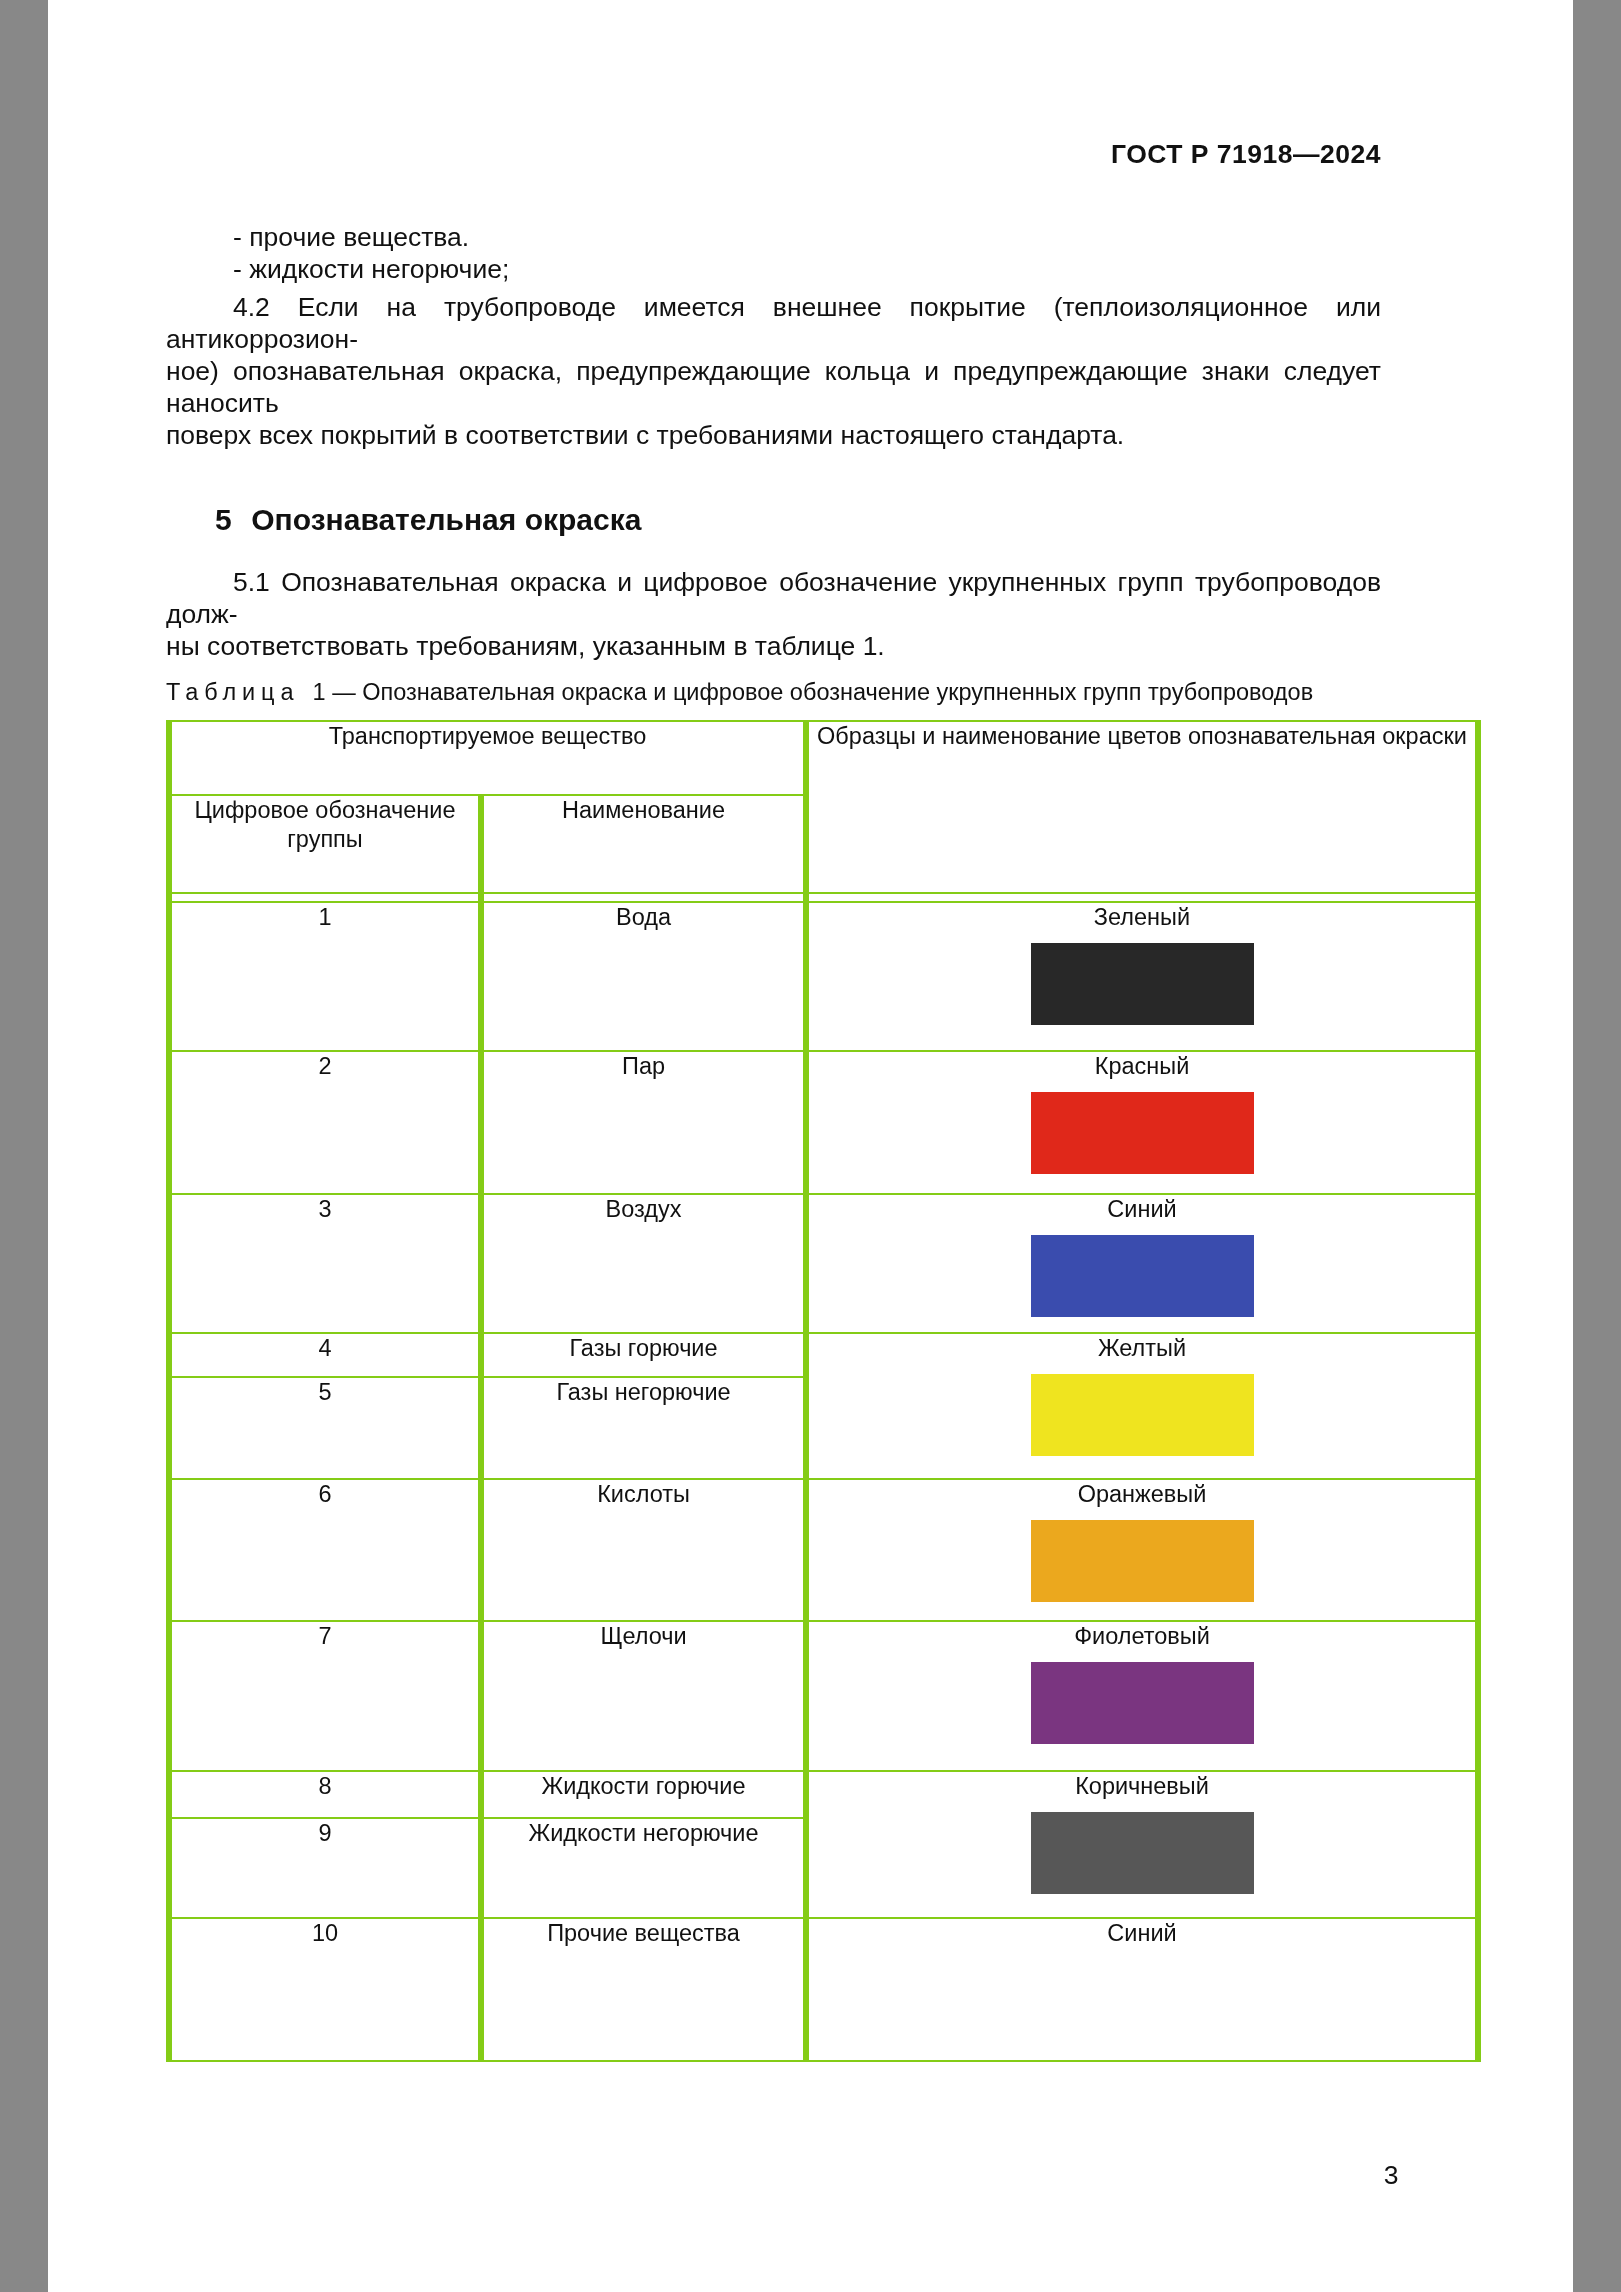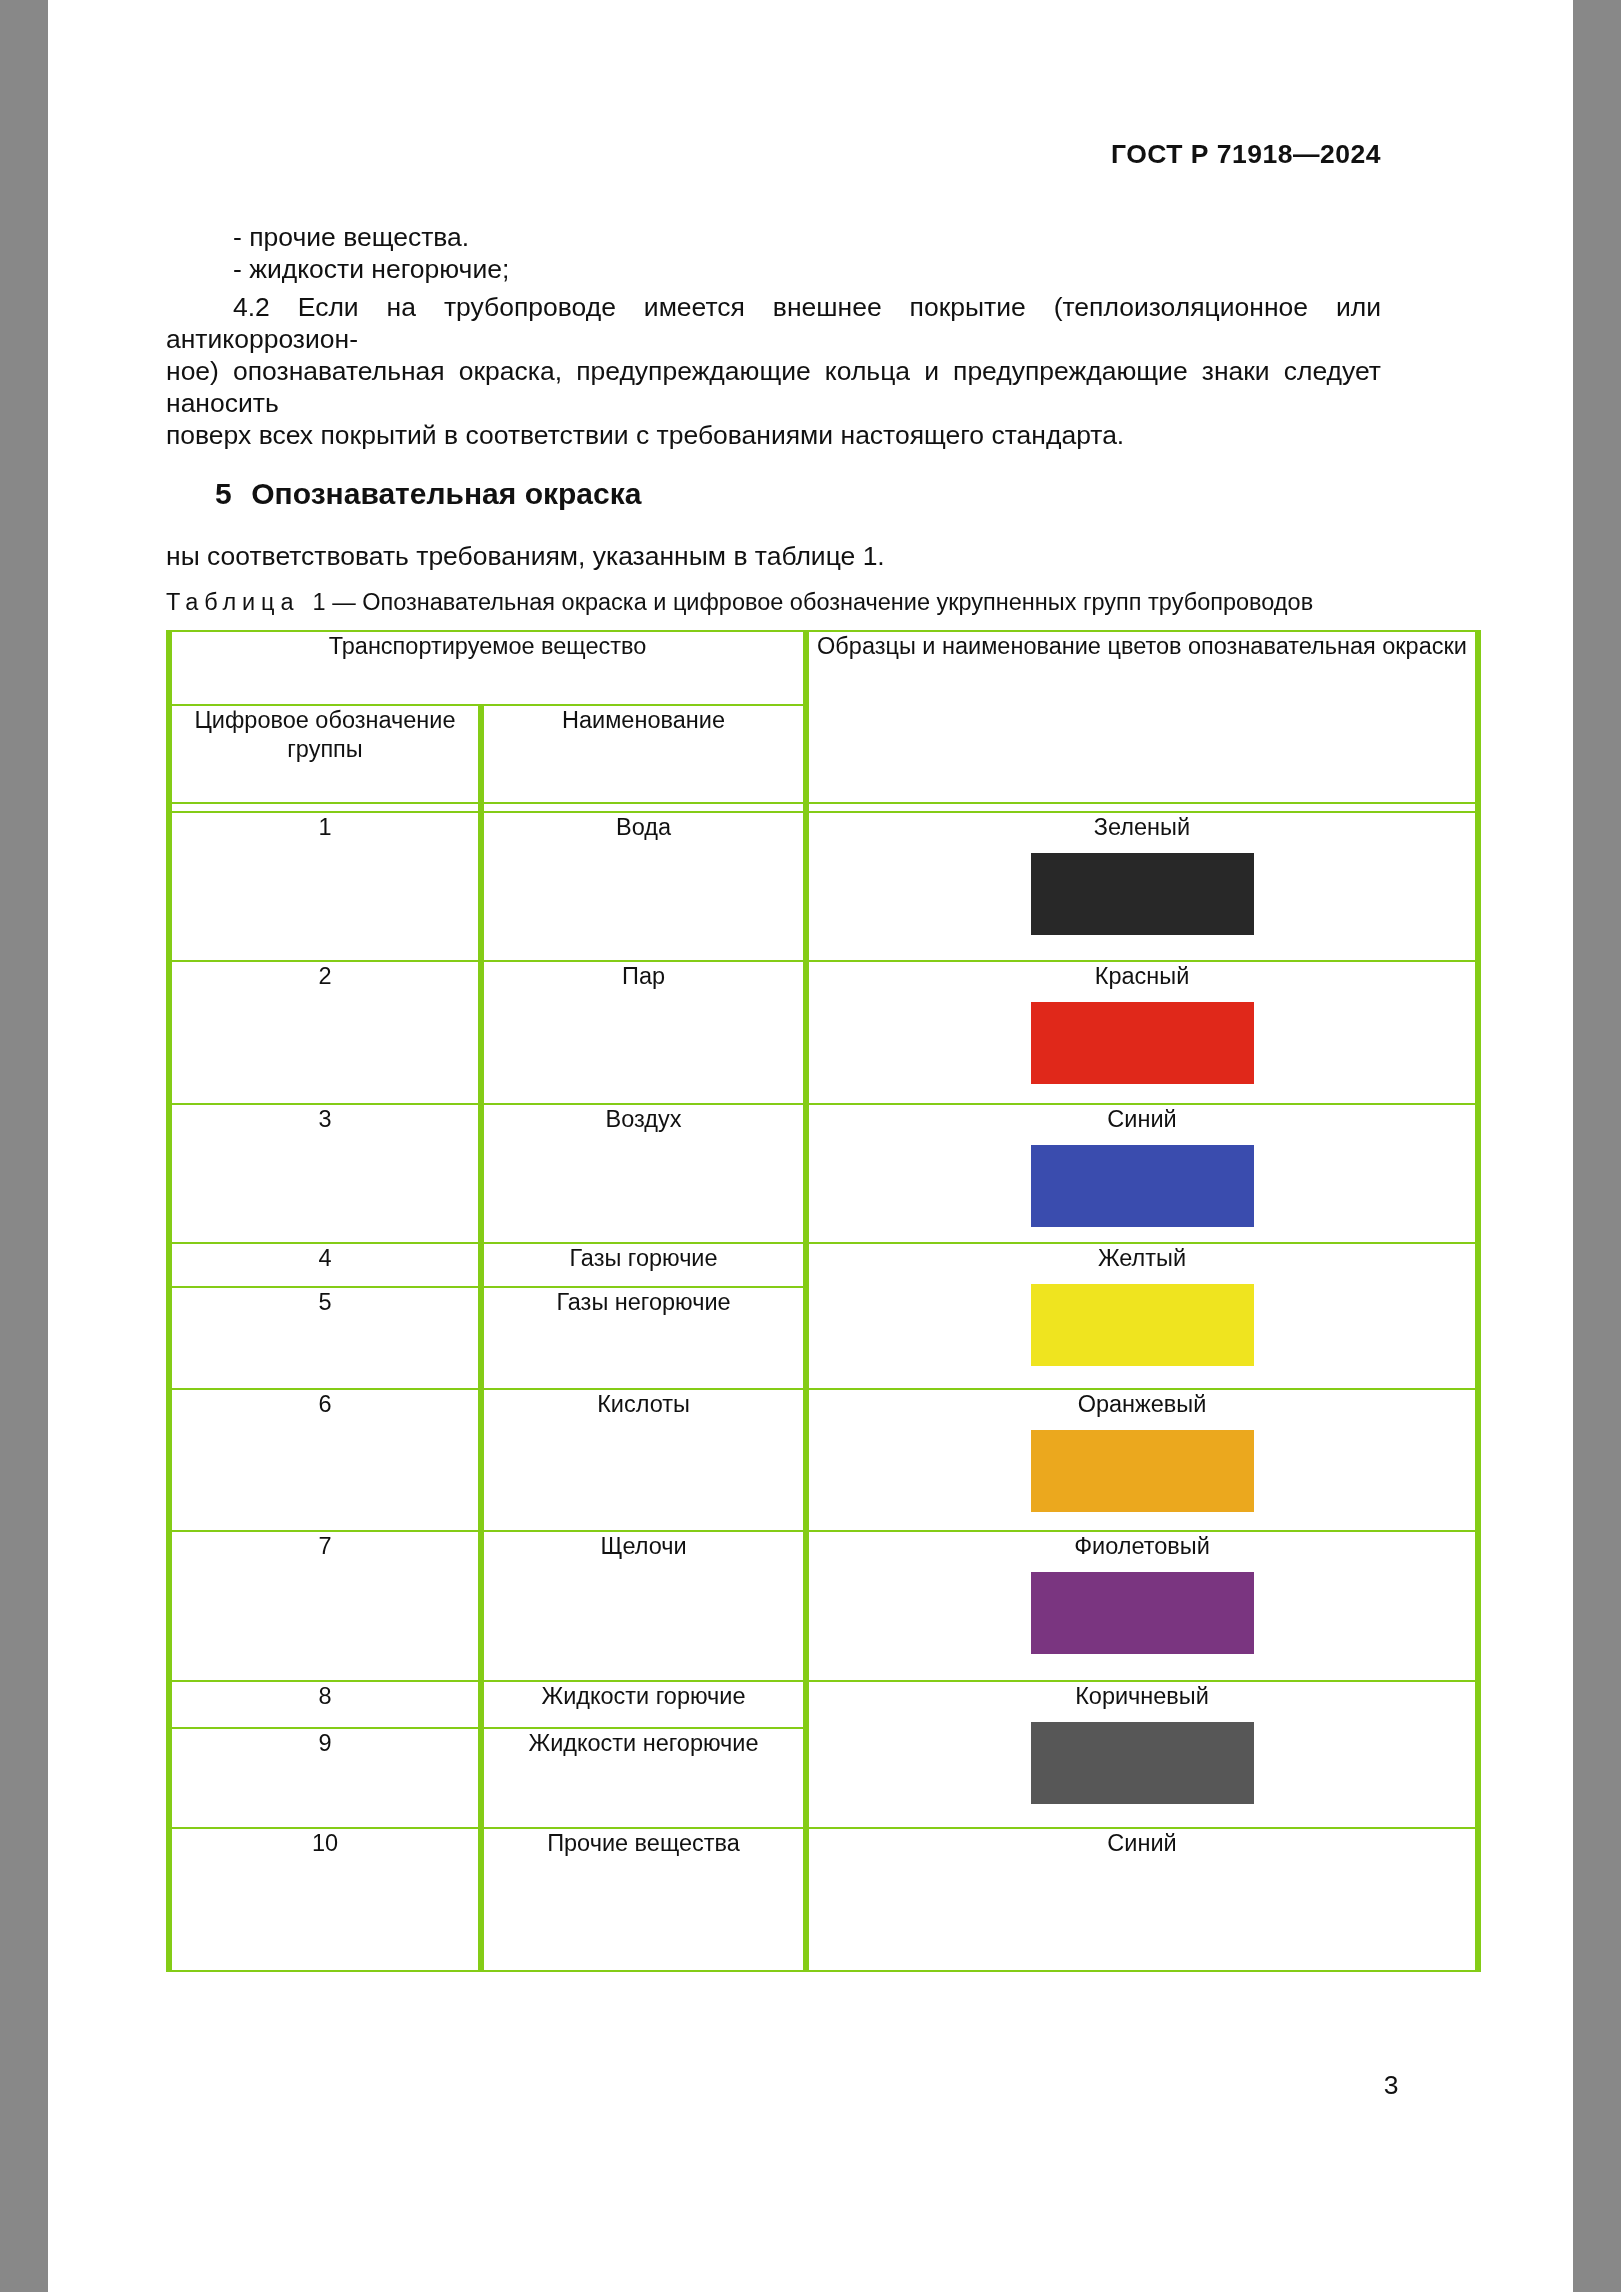--- a/index.html
+++ b/index.html
@@ -21,21 +21,21 @@
     font-size: 26.5px;
     line-height: 31px;
     letter-spacing: 0.5px;
   }
   .bullets { margin-top: 51px; font-size: 26.5px; line-height: 32px; }
   .bullet { padding-left: 67px; }
   .para { font-size: 26.5px; line-height: 32px; margin-top: 5.9px; }
   .para-line { text-align: justify; text-align-last: justify; }
   .para-line.last { text-align-last: left; }
   .para-line.first { text-indent: 67px; }
-  .h2 { margin-top: 25px; font-weight: bold; font-size: 30px; line-height: 35px; }
+  .h2 { margin-top: 51px; font-weight: bold; font-size: 30px; line-height: 35px; }
   .h2 .h2-num { padding-left: 49px; }
   .h2 .h2-title { margin-left: 19.6px; }
   .para-51 { margin-top: 29px; }
   .caption { margin-top: 15.7px; font-size: 23.5px; line-height: 29px; }
   .caption-word { letter-spacing: 5.9px; }
 
   table.gost {
     margin-top: 13.7px;
     border-collapse: collapse;
     table-layout: fixed;
@@ -101,20 +101,21 @@
     <div class="para-line first">4.2 Если на трубопроводе имеется внешнее покрытие (теплоизоляционное или антикоррозион-</div>
     <div class="para-line">ное) опознавательная окраска, предупреждающие кольца и предупреждающие знаки следует наносить</div>
     <div class="para-line last">поверх всех покрытий в соответствии с требованиями настоящего стандарта.</div>
   </div>
 
   <div class="h2">
     <span class="h2-num">5</span><span class="h2-title">Опознавательная окраска</span>
   </div>
 
   <div class="para para-51">
+    <div class="para-line first">5.1 Опознавательная окраска и цифровое обозначение укрупненных групп трубопроводов долж-</div>
     <div class="para-line last">ны соответствовать требованиям, указанным в таблице 1.</div>
   </div>
 
   <div class="caption">
     <span class="caption-word">Таблица</span>&nbsp;&nbsp;<span>1</span> <span>—</span> <span>Опознавательная окраска и цифровое обозначение укрупненных групп трубопроводов</span>
   </div>
 
   <table class="gost">
     <colgroup>
       <col style="width:312px">

